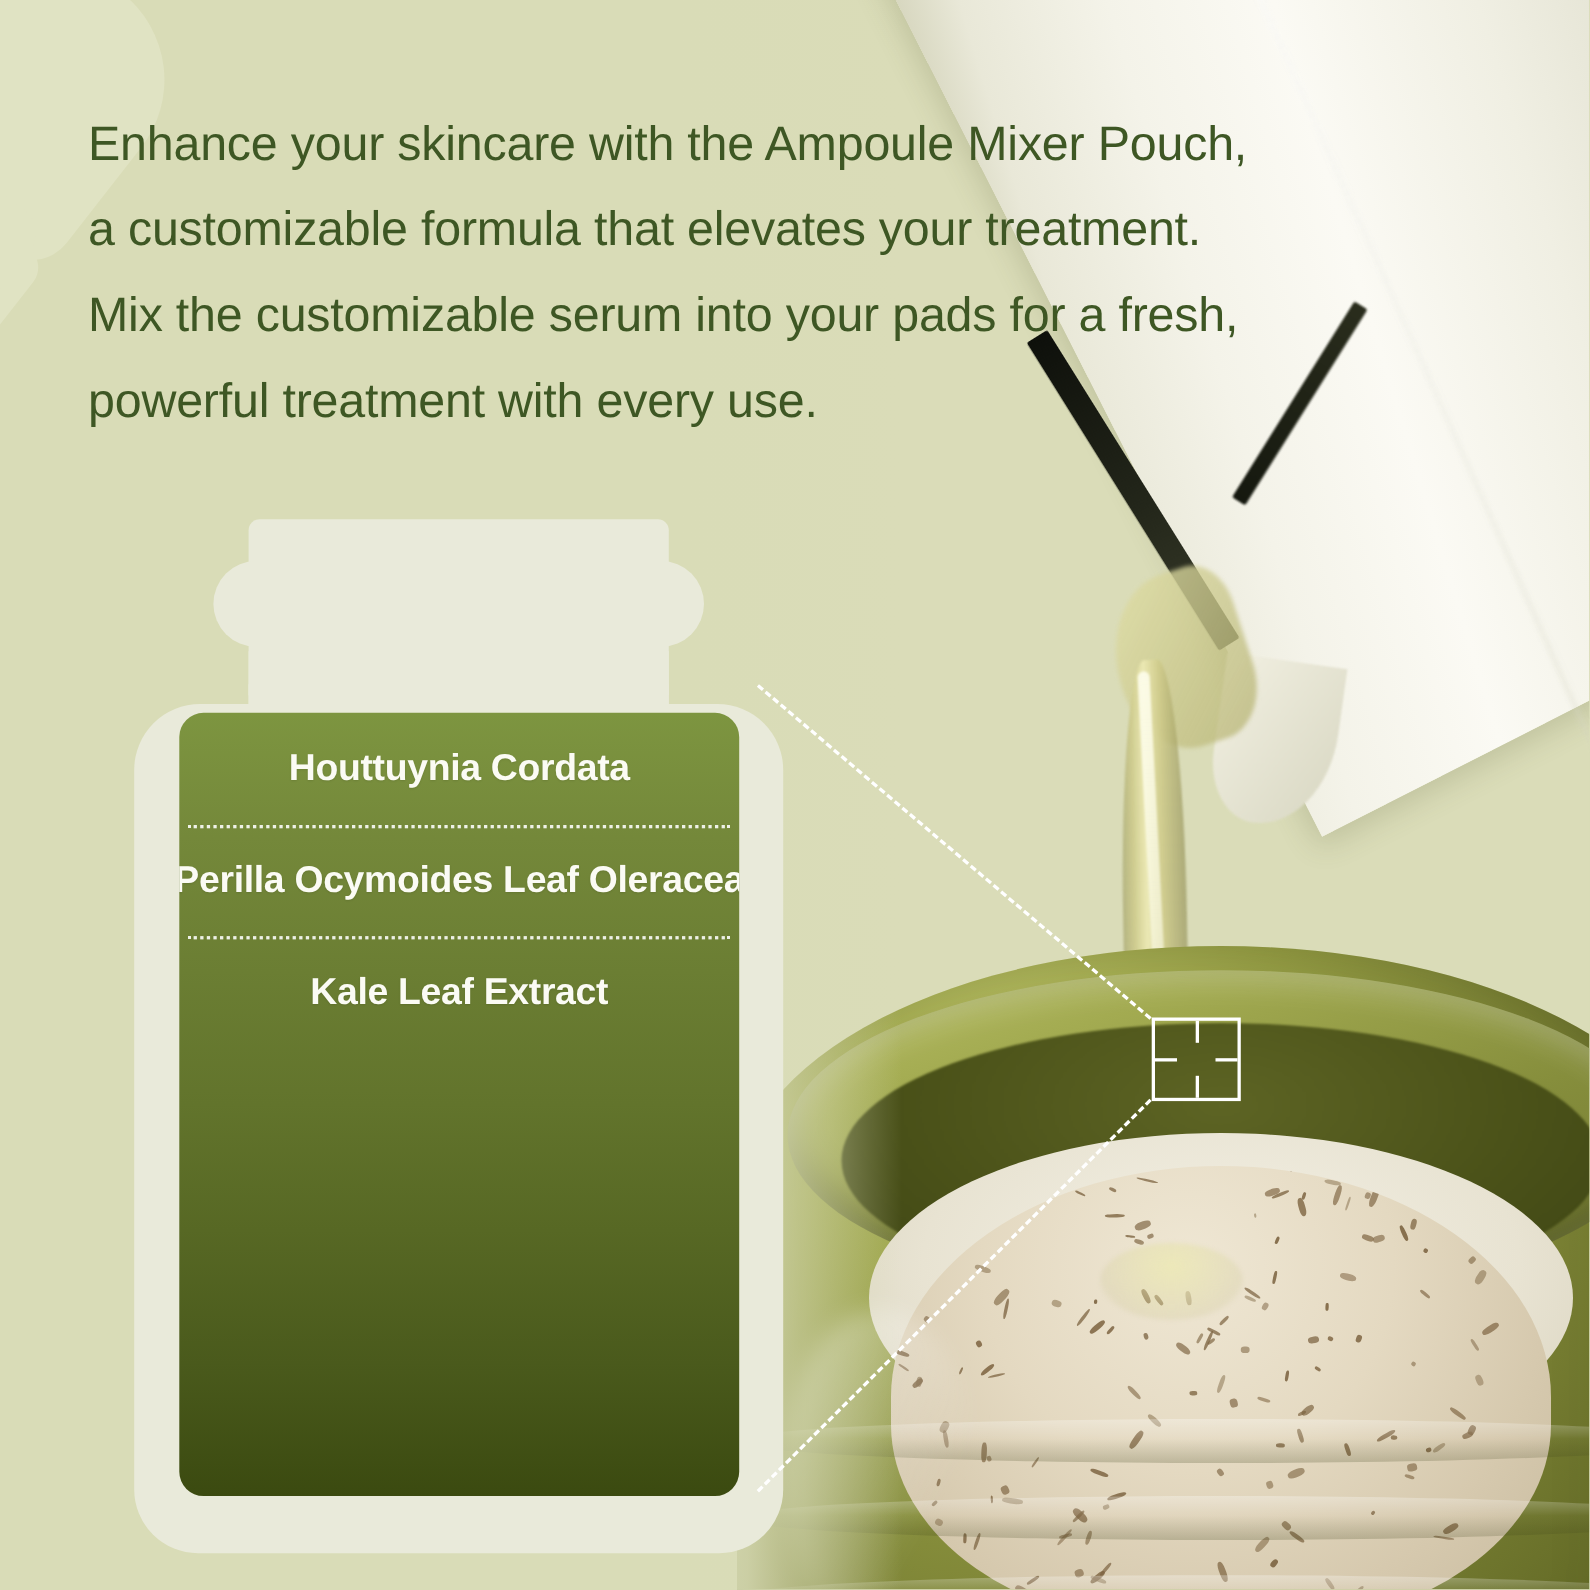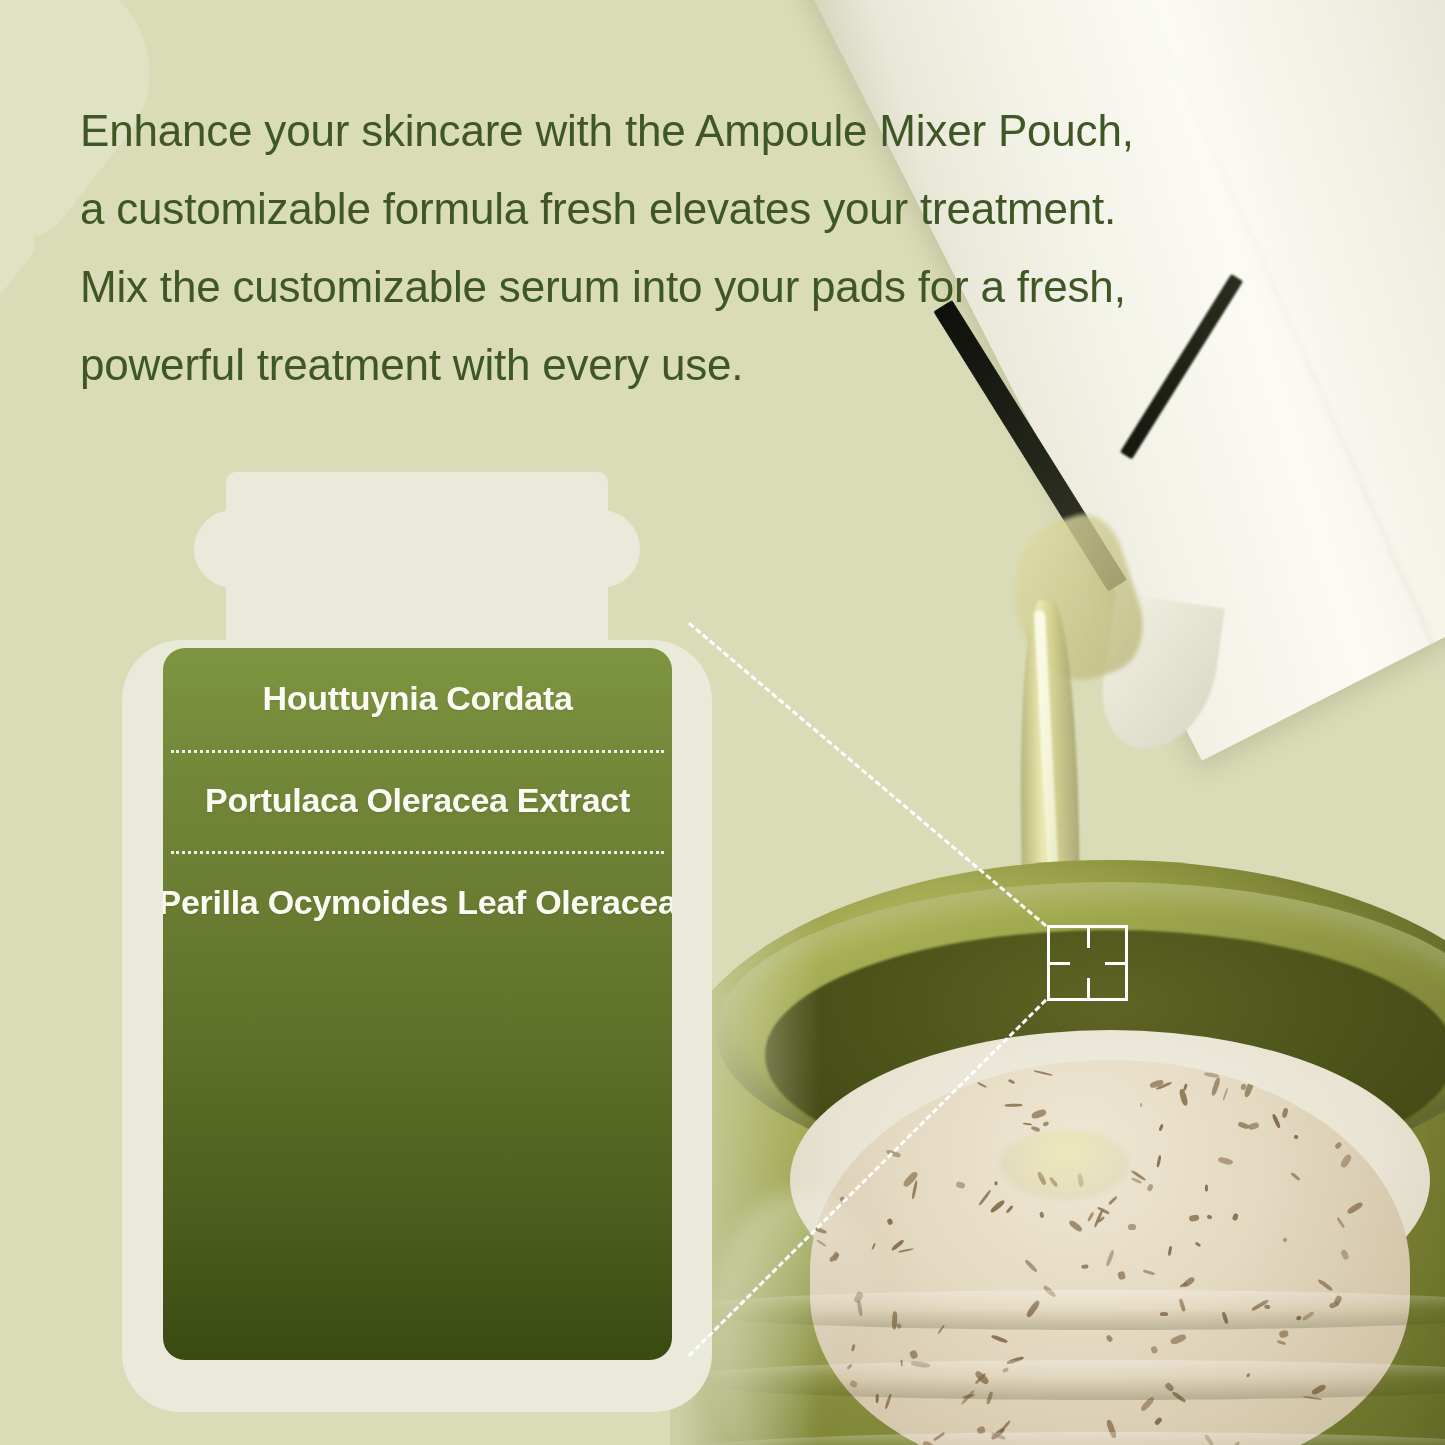--- a/index.html
+++ b/index.html
@@ -553,42 +553,42 @@
 
       <div class="jar-hl"></div>
     </div>
 
     <div class="splash"></div>
     <div class="photo-fade"></div>
   </div>
 
   <div class="headline">
     <div>Enhance your skincare with the Ampoule Mixer Pouch,</div>
-    <div>a customizable formula fresh elevates your treatment.</div>
+    <div>a customizable formula that elevates your treatment.</div>
     <div>Mix the customizable serum into your pads for a fresh,</div>
     <div>powerful treatment with every use.</div>
   </div>
 
   <div class="bottle">
     <div class="b-cap"></div>
     <div class="b-collar"></div>
     <div class="b-neck"></div>
     <div class="b-shoulder"></div>
     <div class="b-body"></div>
   </div>
 
   <div class="list">
     <div class="list-row">
         <span>Houttuynia Cordata</span>
       </div>
     <div class="list-row">
-        <span>Portulaca Oleracea Extract</span>
+        <span>Perilla Ocymoides Leaf Oleracea</span>
       </div>
     <div class="list-row">
-        <span>Perilla Ocymoides Leaf Oleracea</span>
+        <span>Kale Leaf Extract</span>
       </div>
   </div>
 
   <div class="leader top"></div>
   <div class="leader bot"></div>
   <div class="callout">
     <i class="t"></i>
       <i class="b"></i>
       <i class="l"></i>
       <i class="r"></i>

